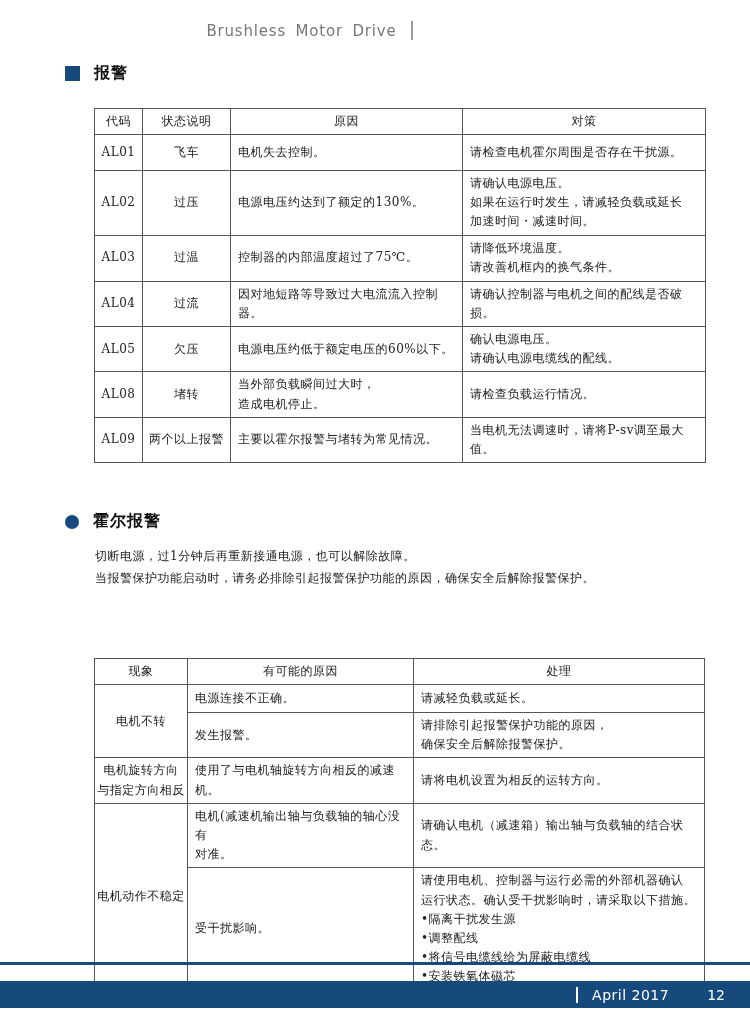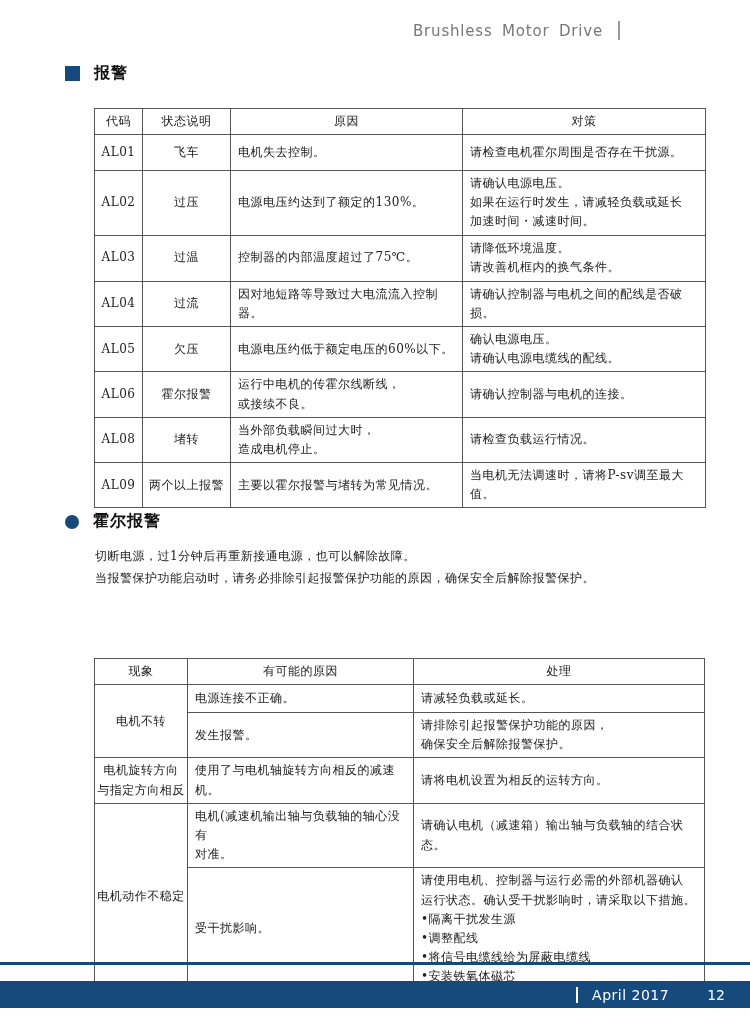--- a/index.html
+++ b/index.html
@@ -5,21 +5,21 @@
   html,body { margin:0; padding:0; background:#e8e8e8; }
   .page {
     position:relative; width:750px; height:1017px; margin:0 auto;
     background:#ffffff; overflow:hidden;
     font-family:"DejaVu Serif","Liberation Serif",serif;
     color:#222;
   }
   
   .doc-header {
     position:absolute; top:21px; left:0; width:620px;
-    display:flex; justify-content:flex-end; align-items:center; gap:15px;
+    display:flex; justify-content:center; align-items:center; gap:15px;
     font-family:"DejaVu Sans","Liberation Sans",sans-serif;
     font-size:15px; color:#777; letter-spacing:0.8px; word-spacing:4px;
   }
   .vbar { width:2px; height:19px; background:#9a9a9a; }
   
   .section-title {
     position:absolute; left:65px;
     display:flex; align-items:center; gap:14px;
     font-family:"DejaVu Sans","Liberation Sans",sans-serif;
     font-weight:bold; font-size:16px; color:#111; letter-spacing:1px;
@@ -113,27 +113,20 @@
       <td class="c-left">因对地短路等导致过大电流流入控制器。</td>
       <td class="c-left">请确认控制器与电机之间的配线是否破损。</td>
     </tr>
     <tr style="height:40px">
       <td class="c-center">AL05</td>
       <td class="c-center">欠压</td>
       <td class="c-left">电源电压约低于额定电压的60%以下。</td>
       <td class="c-left">确认电源电压。
 请确认电源电缆线的配线。</td>
     </tr>
-    <tr style="height:41px">
-      <td class="c-center">AL06</td>
-      <td class="c-center">霍尔报警</td>
-      <td class="c-left">运行中电机的传霍尔线断线，
-或接续不良。</td>
-      <td class="c-left">请确认控制器与电机的连接。</td>
-    </tr>
     <tr style="height:40px">
       <td class="c-center">AL08</td>
       <td class="c-center">堵转</td>
       <td class="c-left">当外部负载瞬间过大时，
 造成电机停止。</td>
       <td class="c-left">请检查负载运行情况。</td>
     </tr>
     <tr style="height:34px">
       <td class="c-center">AL09</td>
       <td class="c-center">两个以上报警</td>

